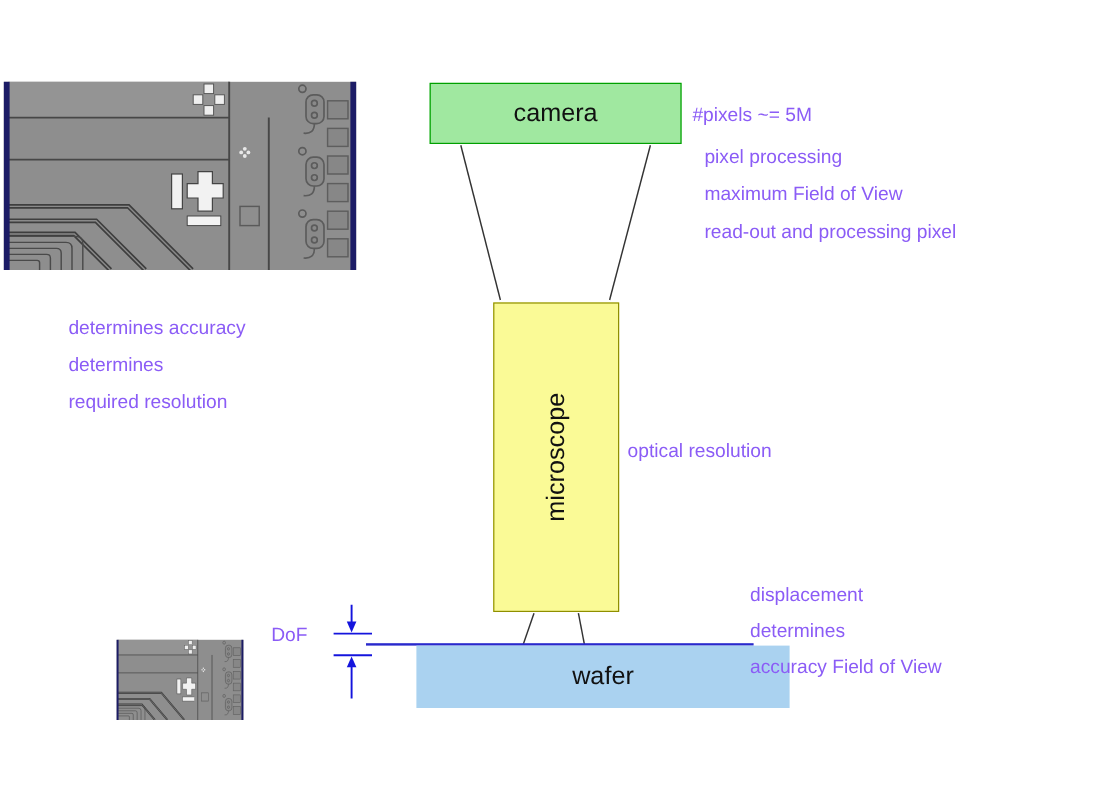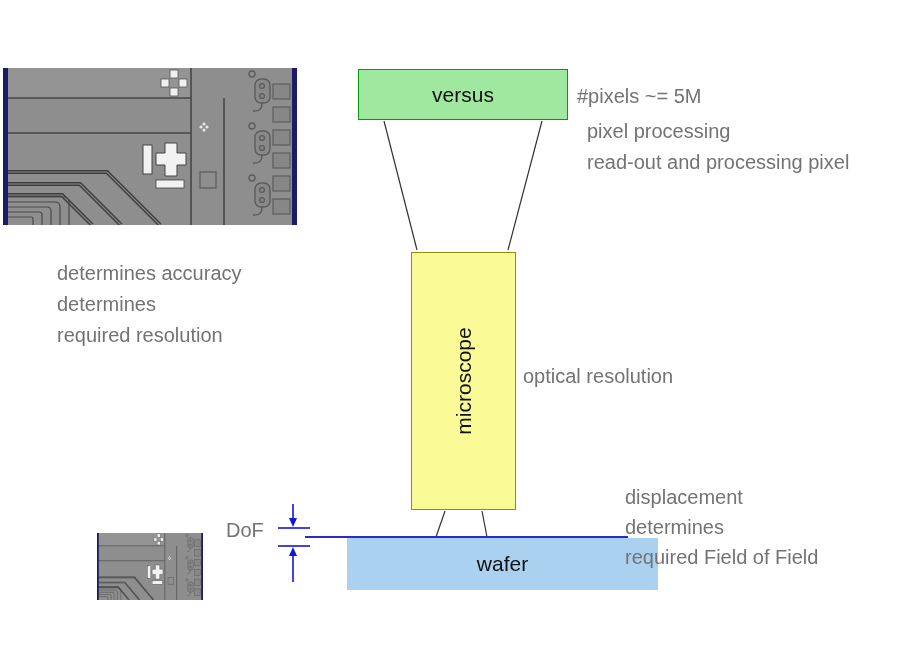--- a/index.html
+++ b/index.html
@@ -19,21 +19,21 @@
   #microscope-box{left:411px;top:252px;width:105px;height:258px;
     background:#fafa96;border:1.6px solid #8f8f00;}
   #microscope-box .vtext{transform:rotate(-90deg);white-space:nowrap;}
   #wafer-box{left:307px;top:538px;width:311px;height:52px;background:#aad2f0;margin-left:40px;}
   #wafer-line{left:305px;top:536px;width:323px;height:2px;background:#2929cc;}
   
   #trapezoid-svg{left:375px;top:120px;width:175px;height:132px;}
   #cone-svg{left:428px;top:510px;width:65px;height:28px;}
   #dof-svg{left:276px;top:502px;width:38px;height:82px;}
   
-  .note{color:#737373;font-size:20px;line-height:31px;white-space:nowrap;}
+  .note{color:#8b5cf6;font-size:16px;line-height:31px;white-space:nowrap;}
   #pixels-note{left:577px;top:81px;}
   #camera-notes{left:587px;top:116px;}
   #accuracy-notes{left:57px;top:258px;}
   #microscope-notes{left:523px;top:361px;}
   #displacement-notes{left:625px;top:482px;line-height:30px;}
   #dof-label{left:226px;top:519px;line-height:22px;}
 </style>
 </head>
 <body>
 
@@ -110,21 +110,21 @@
       </g>
     </defs>
     <use href="#chip-scene"></use>
   </svg>
 
   <svg id="photo-small" class="abs" viewBox="0 0 294 157" preserveAspectRatio="none">
     <use href="#chip-scene"></use>
   </svg>
 
   <div id="camera-box" class="abs diagbox">
-    <span>versus</span>
+    <span>camera</span>
   </div>
 
   <svg id="trapezoid-svg" class="abs">
     <line x1="9" y1="1" x2="42" y2="130" stroke="#333333" stroke-width="1.2"></line>
     <line x1="167" y1="1" x2="133" y2="130" stroke="#333333" stroke-width="1.2"></line>
   </svg>
 
   <div id="microscope-box" class="abs diagbox">
     <span class="vtext">microscope</span>
   </div>
@@ -148,32 +148,33 @@
       <line x1="17" y1="80" x2="17" y2="53"></line>
       <polygon points="13,54 21,54 17,45" stroke="none"></polygon>
     </g>
   </svg>
   <div id="dof-label" class="abs note">DoF</div>
 
   <div id="pixels-note" class="abs note">#pixels ~= 5M</div>
 
   <div id="camera-notes" class="abs note">
     <div>pixel processing</div>
+    <div>maximum Field of View</div>
     <div>read-out and processing pixel</div>
   </div>
 
   <div id="accuracy-notes" class="abs note">
     <div>determines accuracy</div>
     <div>determines</div>
     <div>required resolution</div>
   </div>
 
   <div id="microscope-notes" class="abs note">
     <div>optical resolution</div>
   </div>
 
   <div id="displacement-notes" class="abs note">
     <div>displacement</div>
     <div>determines</div>
-    <div>required Field of Field</div>
+    <div>accuracy Field of View</div>
   </div>
 
 </div>
 
 </body></html>

